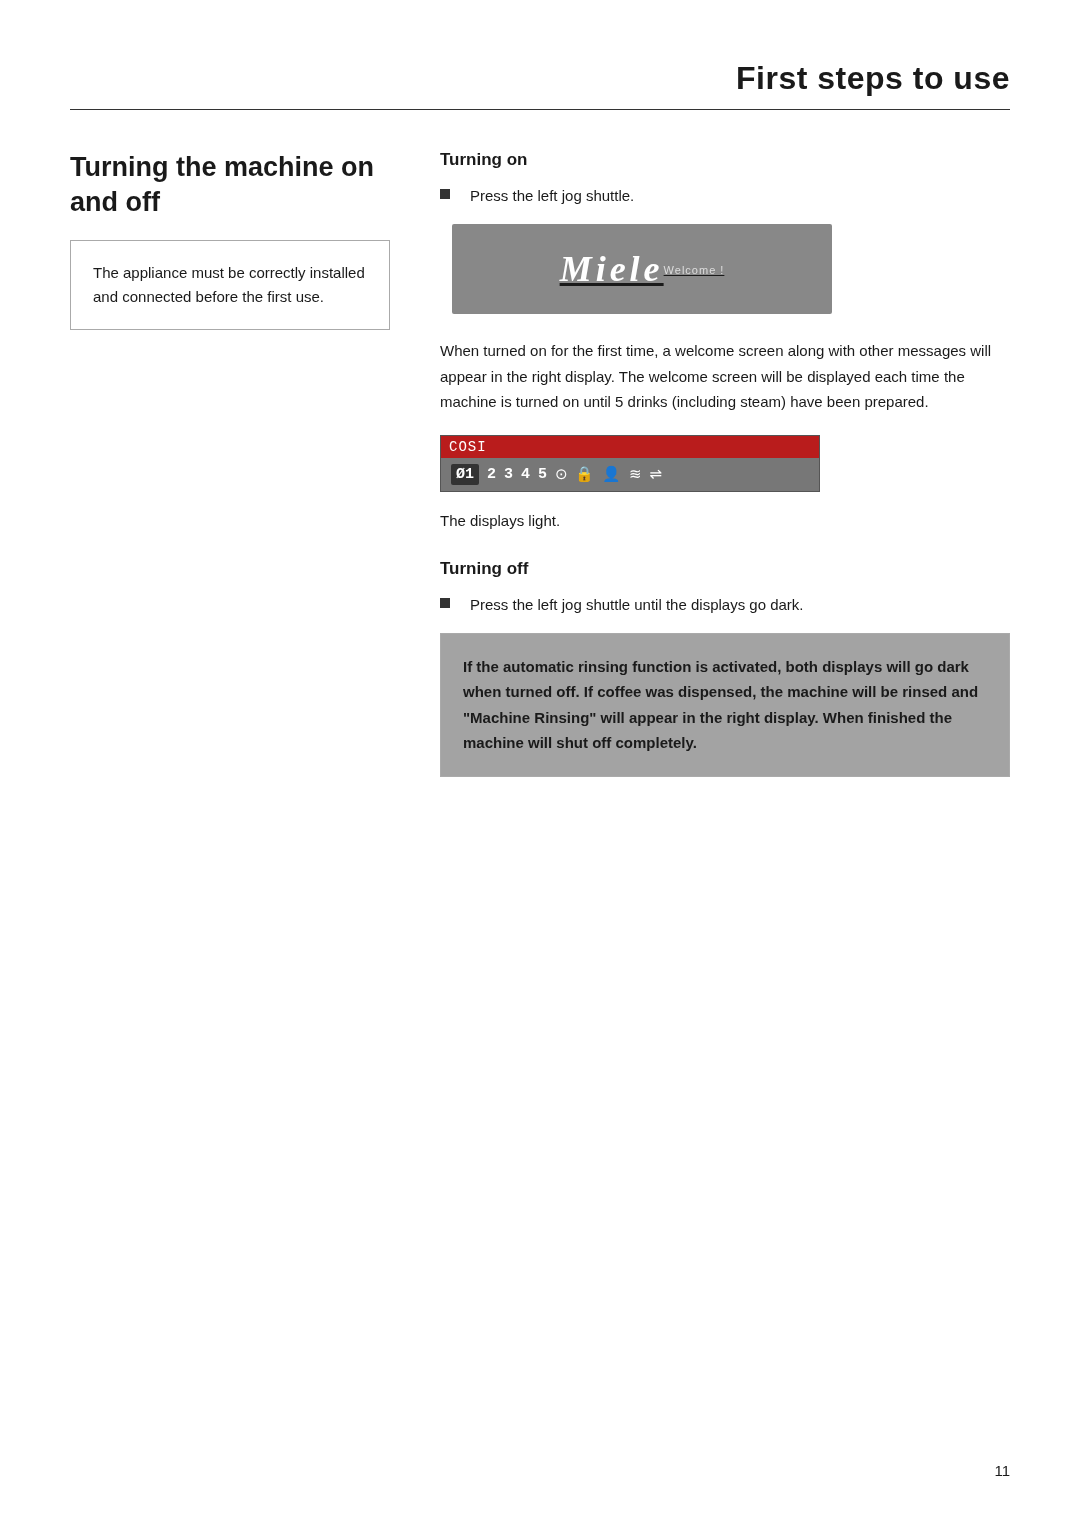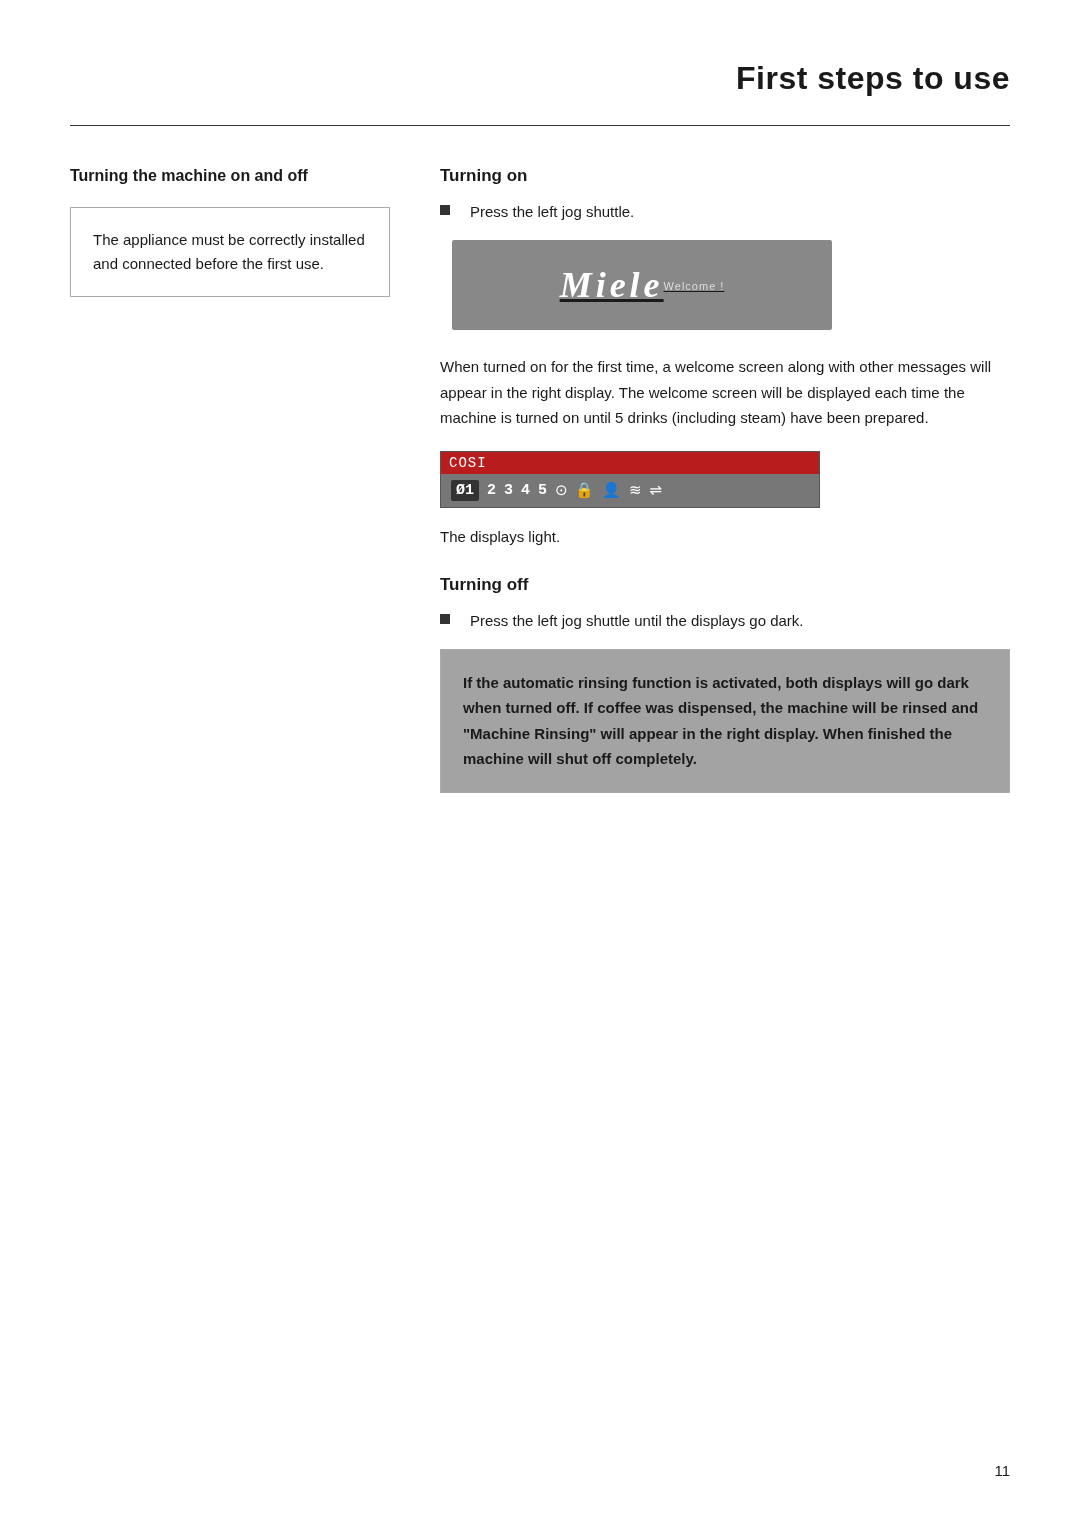--- a/index.html
+++ b/index.html
@@ -23,21 +23,21 @@
       padding: 60px 70px 80px 70px;
       position: relative;
     }
 
     
     .page-header {
       display: flex;
       justify-content: flex-end;
       align-items: flex-end;
       border-bottom: 1.5px solid #333;
-      padding-bottom: 28px;
+      padding-bottom: 12px;
       margin-bottom: 40px;
     }
 
     .page-title {
       font-size: 32px;
       font-weight: bold;
       color: #1a1a1a;
       letter-spacing: 0.5px;
     }
 
@@ -52,21 +52,21 @@
       width: 320px;
       flex-shrink: 0;
     }
 
     .right-column {
       flex: 1;
     }
 
     
     .section-title-left {
-      font-size: 16px;
+      font-size: 27px;
       font-weight: bold;
       color: #1a1a1a;
       margin-bottom: 20px;
       line-height: 1.3;
     }
 
     .note-box {
       border: 1.5px solid #aaa;
       padding: 20px 22px;
       background: #fff;

